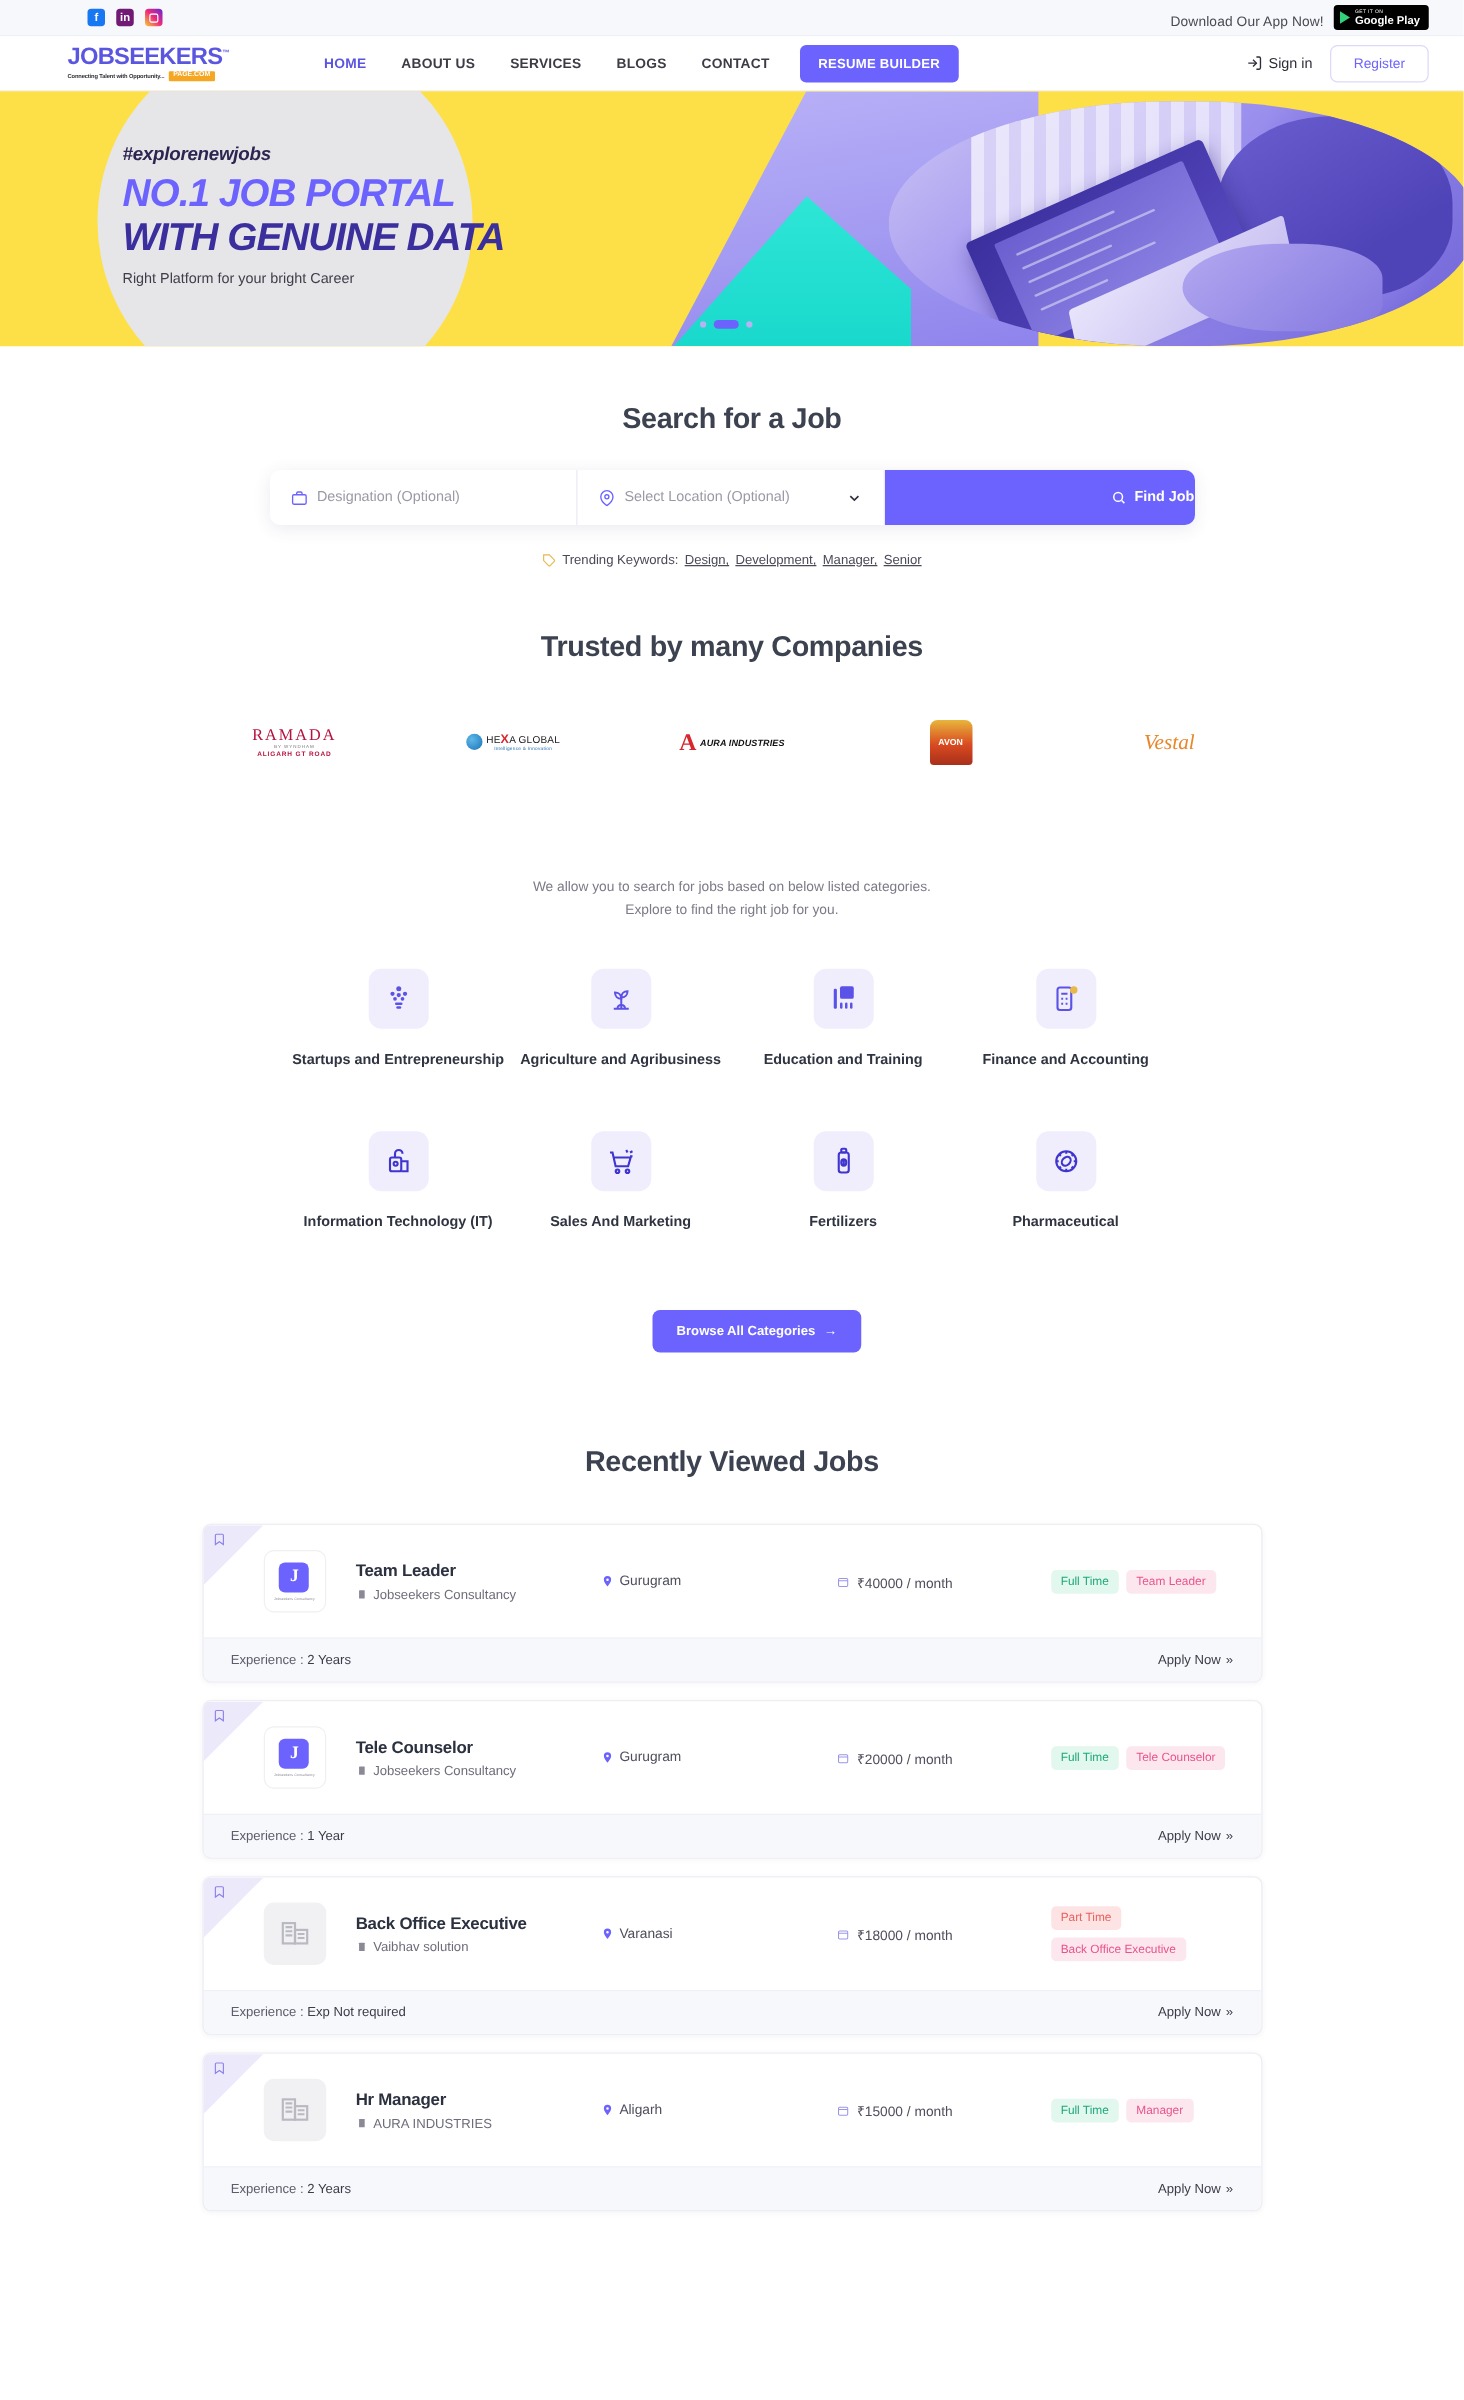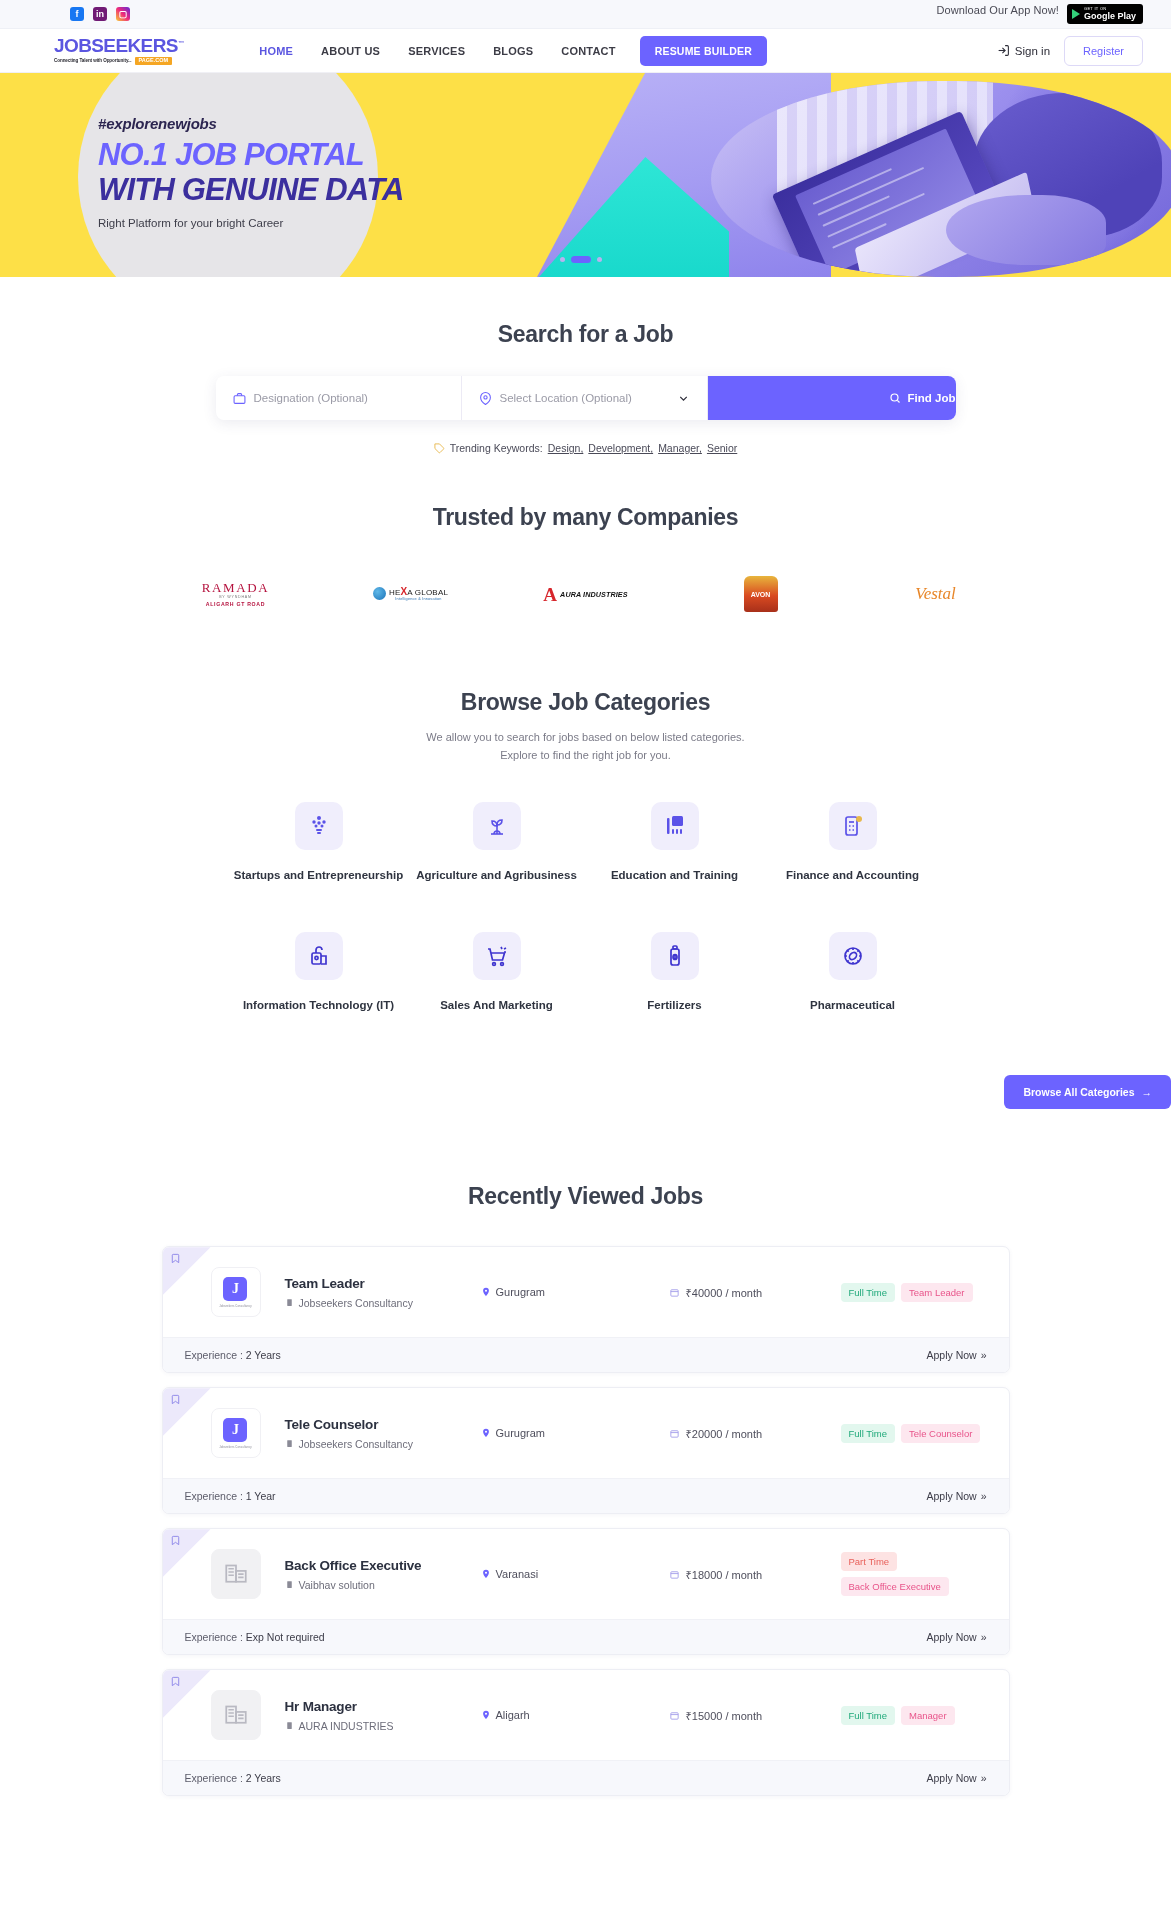--- a/index.html
+++ b/index.html
@@ -16,21 +16,21 @@
   .topbar{
     height:29px;background:#f7f8fc;border-bottom:1px solid #eef0f6;
     display:flex;align-items:center;padding:0 28px;
   }
   .social{display:flex;gap:9px;align-items:center;margin-left:42px;}
   .soc{width:14px;height:14px;border-radius:3px;display:flex;align-items:center;justify-content:center;
        font-size:9px;color:#fff;font-weight:bold;}
   .soc.fb{background:#1877f2;}
   .soc.li{background:#701a75;}
   .soc.ig{background:linear-gradient(45deg,#f9ce34,#ee2a7b,#6228d7);}
-  .topbar-right{margin-left:auto;display:flex;align-items:flex-start;gap:8px;}
+  .topbar-right{margin-left:auto;display:flex;align-items:flex-end;gap:8px;}
   .dl-text{font-size:11px;color:#4a4a55;letter-spacing:.1px;}
   .gplay{
     background:#000;border-radius:3px;padding:3px 7px 3px 5px;display:flex;align-items:center;gap:4px;
   }
   .gplay .tri{width:0;height:0;border-top:5px solid transparent;border-bottom:5px solid transparent;
               border-left:8px solid #33d17a;}
   .gplay .gtxt{display:flex;flex-direction:column;line-height:1;}
   .gplay .g1{font-size:4px;color:#fff;letter-spacing:.3px;}
   .gplay .g2{font-size:9px;color:#fff;font-weight:bold;margin-top:1px;}
 
@@ -172,21 +172,21 @@
   .cats{padding:74px 0 0;text-align:center;}
   .cats-sub{font-size:11px;color:#7b7b88;margin-top:12px;line-height:1.65;}
   .cat-grid{display:flex;justify-content:center;margin-top:38px;}
   .cat{width:178px;display:flex;flex-direction:column;align-items:center;}
   .cat-ico{
     width:48px;height:48px;border-radius:10px;background:#f0eefc;
     display:flex;align-items:center;justify-content:center;
   }
   .cat-ico svg{width:24px;height:24px;}
   .cat-lbl{font-size:11.5px;font-weight:bold;color:#2f3440;margin-top:18px;line-height:1.35;}
-  .browse-wrap{margin-top:62px;display:flex;justify-content:flex-end;padding-left:40px;}
+  .browse-wrap{margin-top:62px;display:flex;justify-content:center;padding-left:40px;}
   .browse-btn{
     background:#6c63ff;color:#fff;font-size:10.5px;font-weight:bold;
     padding:11px 19px;border-radius:6px;display:flex;align-items:center;gap:7px;
   }
 
   
   .jobs{padding:74px 0 0;text-align:center;}
   .job-list{margin:36px auto 0;width:848px;display:flex;flex-direction:column;gap:14px;text-align:left;}
   .job-card{
     background:#fff;border:1px solid #edeef4;border-radius:7px;overflow:hidden;position:relative;
@@ -401,21 +401,20 @@
       </div>
 
       <div class="lg">
         <div class="lg-vestal">Vestal</div>
       </div>
 
     </div>
   </div>
 
   <div class="cats">
-    <div class="sec-title">Browse Job Categories</div>
     <div class="cats-sub" style="max-width:340px;margin-left:auto;margin-right:auto;">We allow you to search for jobs based on below listed categories. Explore to find the right job for you.</div>
 
     <div class="cat-grid">
       <div class="cat">
         <div class="cat-ico">
           <svg viewBox="0 0 24 24" fill="#5b52e8">
               <circle cx="12" cy="4" r="2"></circle>
               <circle cx="7" cy="8" r="1.7"></circle>
               <circle cx="17" cy="8" r="1.7"></circle>
               <circle cx="12" cy="9" r="1.7"></circle>

